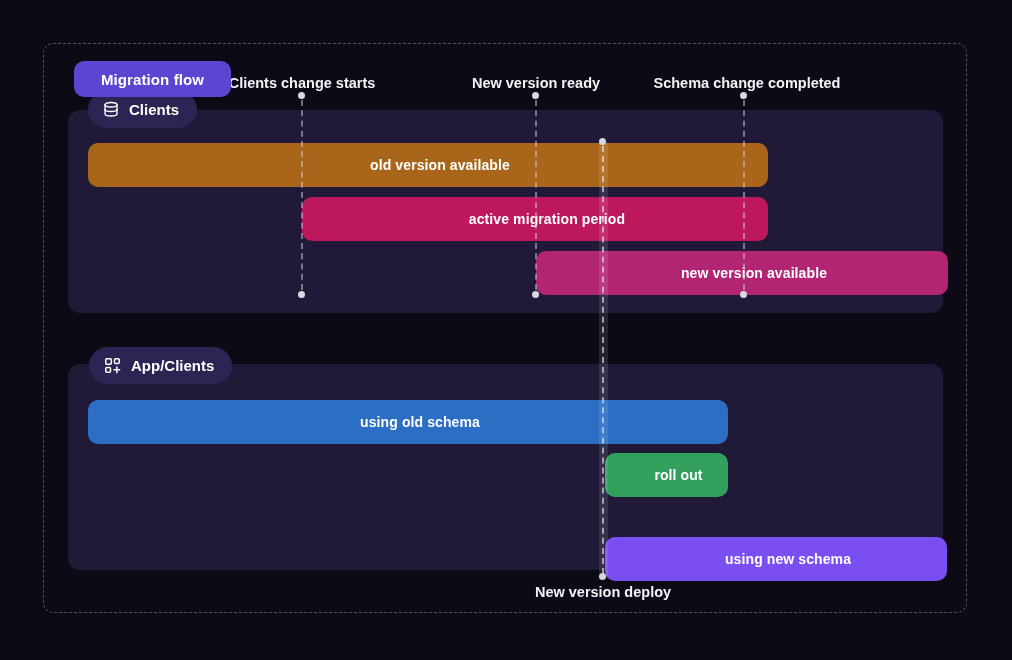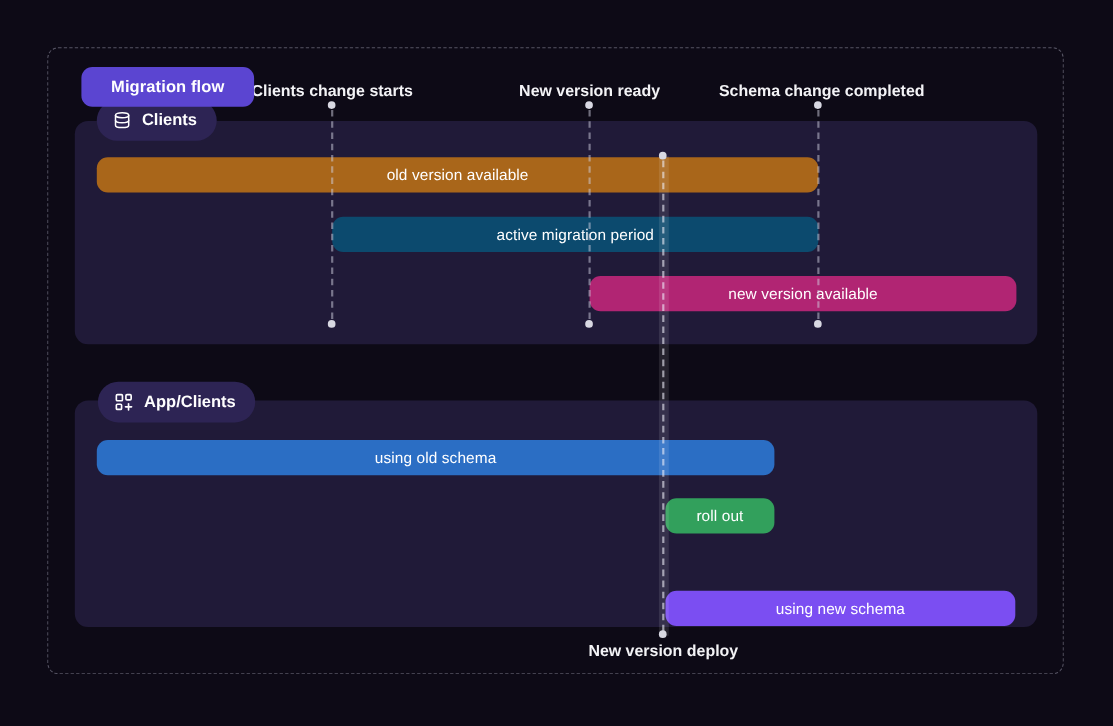--- a/index.html
+++ b/index.html
@@ -25,23 +25,23 @@
   .panel.app{top:364px;height:206px;}
   .pill{
     position:absolute;height:37px;border-radius:19px;z-index:5;
     display:flex;align-items:center;gap:9px;padding:0 18px 0 14px;
     color:#fff;font-size:15px;font-weight:bold;
   }
   .pill.db{left:88px;top:91px;}
   .pill.app{left:89px;top:347px;}
   .pill svg{display:block;}
   .bar{
-    position:absolute;height:32px;border-radius:10px;z-index:2;
+    position:absolute;height:44px;border-radius:10px;z-index:2;
     display:flex;align-items:center;justify-content:center;
-    color:#fff;font-size:14px;font-weight:normal;letter-spacing:.1px;
+    color:#fff;font-size:14px;font-weight:bold;letter-spacing:.1px;padding-left:24px;
   }
   .marker-label{
     position:absolute;transform:translateX(-50%);z-index:4;
     color:#f3f3f6;font-size:14.5px;font-weight:bold;white-space:nowrap;
   }
   .vline{
     position:absolute;width:0;border-left:2px dashed rgba(210,210,225,0.5);z-index:3;
   }
   .dot{
     position:absolute;width:7px;height:7px;border-radius:50%;
@@ -90,21 +90,21 @@
         <path d="M17.5 14v7"></path>
           <path d="M14 17.5h7"></path>
       </svg>
     </span>
     <span>App/Clients</span>
   </div>
 
   <div class="bar" style="left: 88px; top: 143px; width: 656px; background: rgb(169, 102, 26);">
     <span>old version available</span>
   </div>
-  <div class="bar" style="left: 302px; top: 197px; width: 442px; background: #0c4a6e;">
+  <div class="bar" style="left: 302px; top: 197px; width: 442px; background: #be185d;">
     <span>active migration period</span>
   </div>
   <div class="bar" style="left: 536px; top: 251px; width: 388px; background: rgb(177, 37, 115);">
     <span>new version available</span>
   </div>
 
   <div class="bar" style="left: 88px; top: 400px; width: 616px; background: rgb(43, 110, 196);">
     <span>using old schema</span>
   </div>
   <div class="bar" style="left: 605px; top: 453px; width: 99px; background: rgb(50, 160, 92);">

